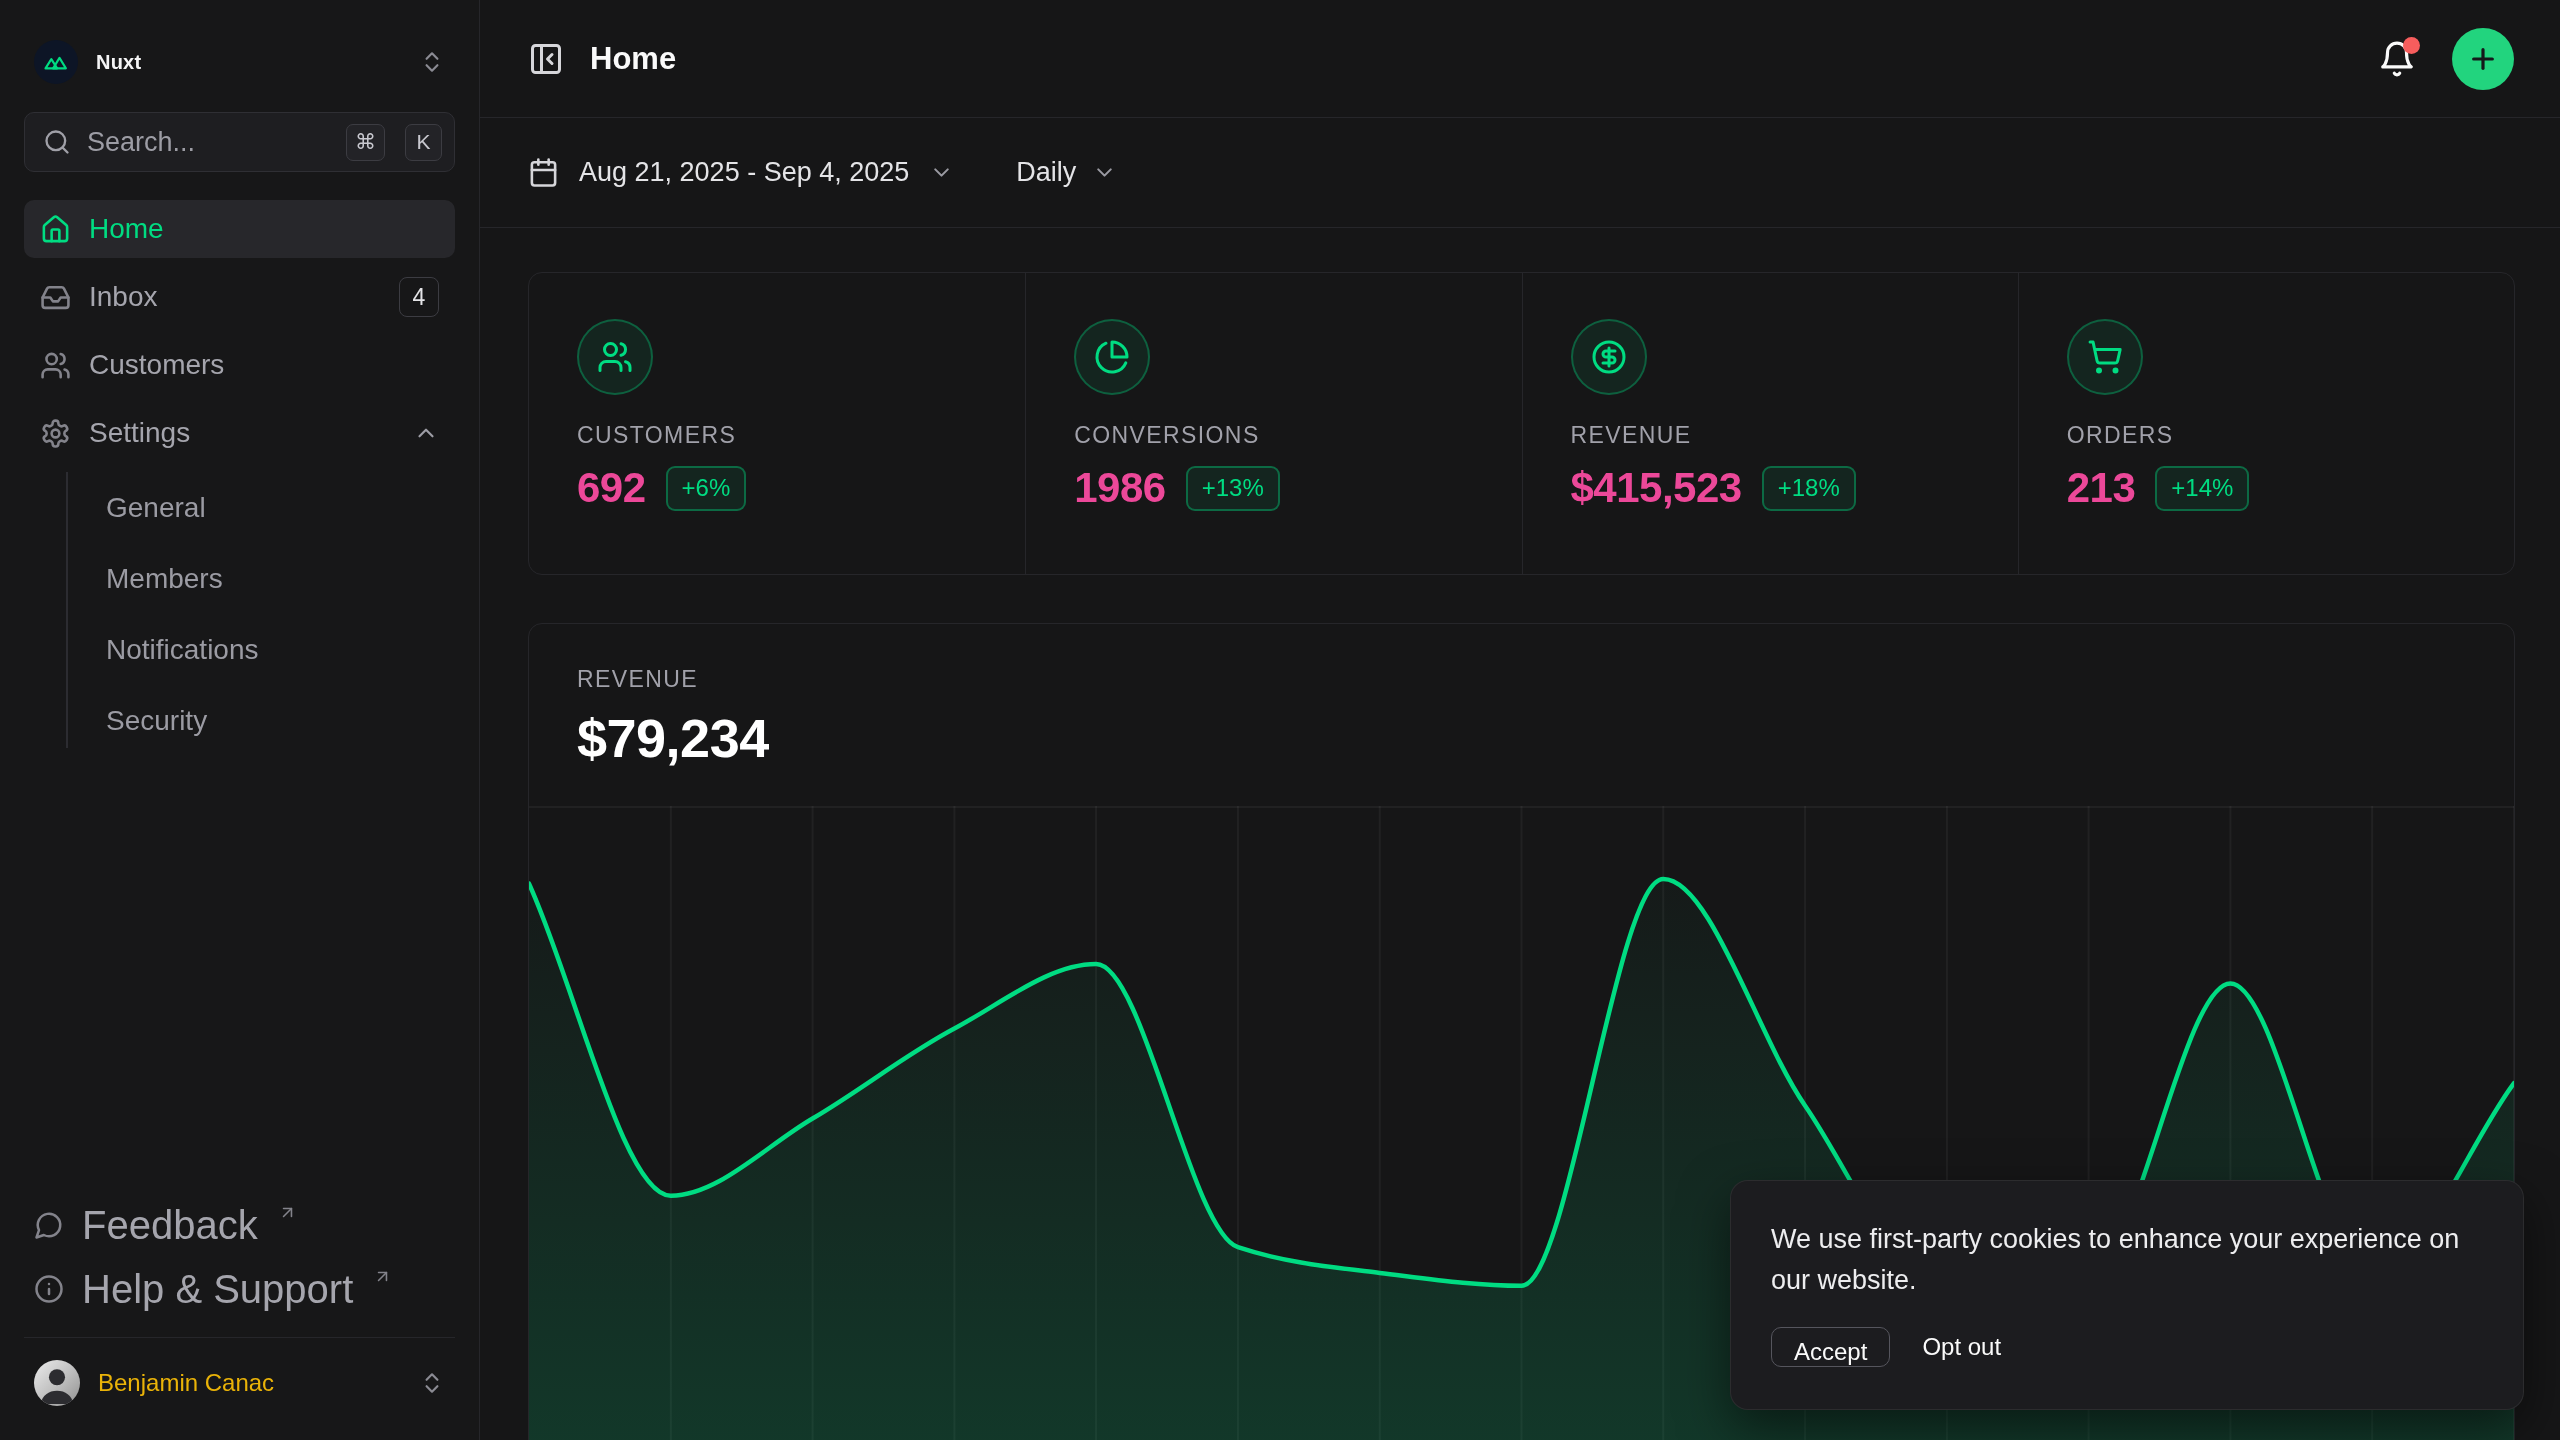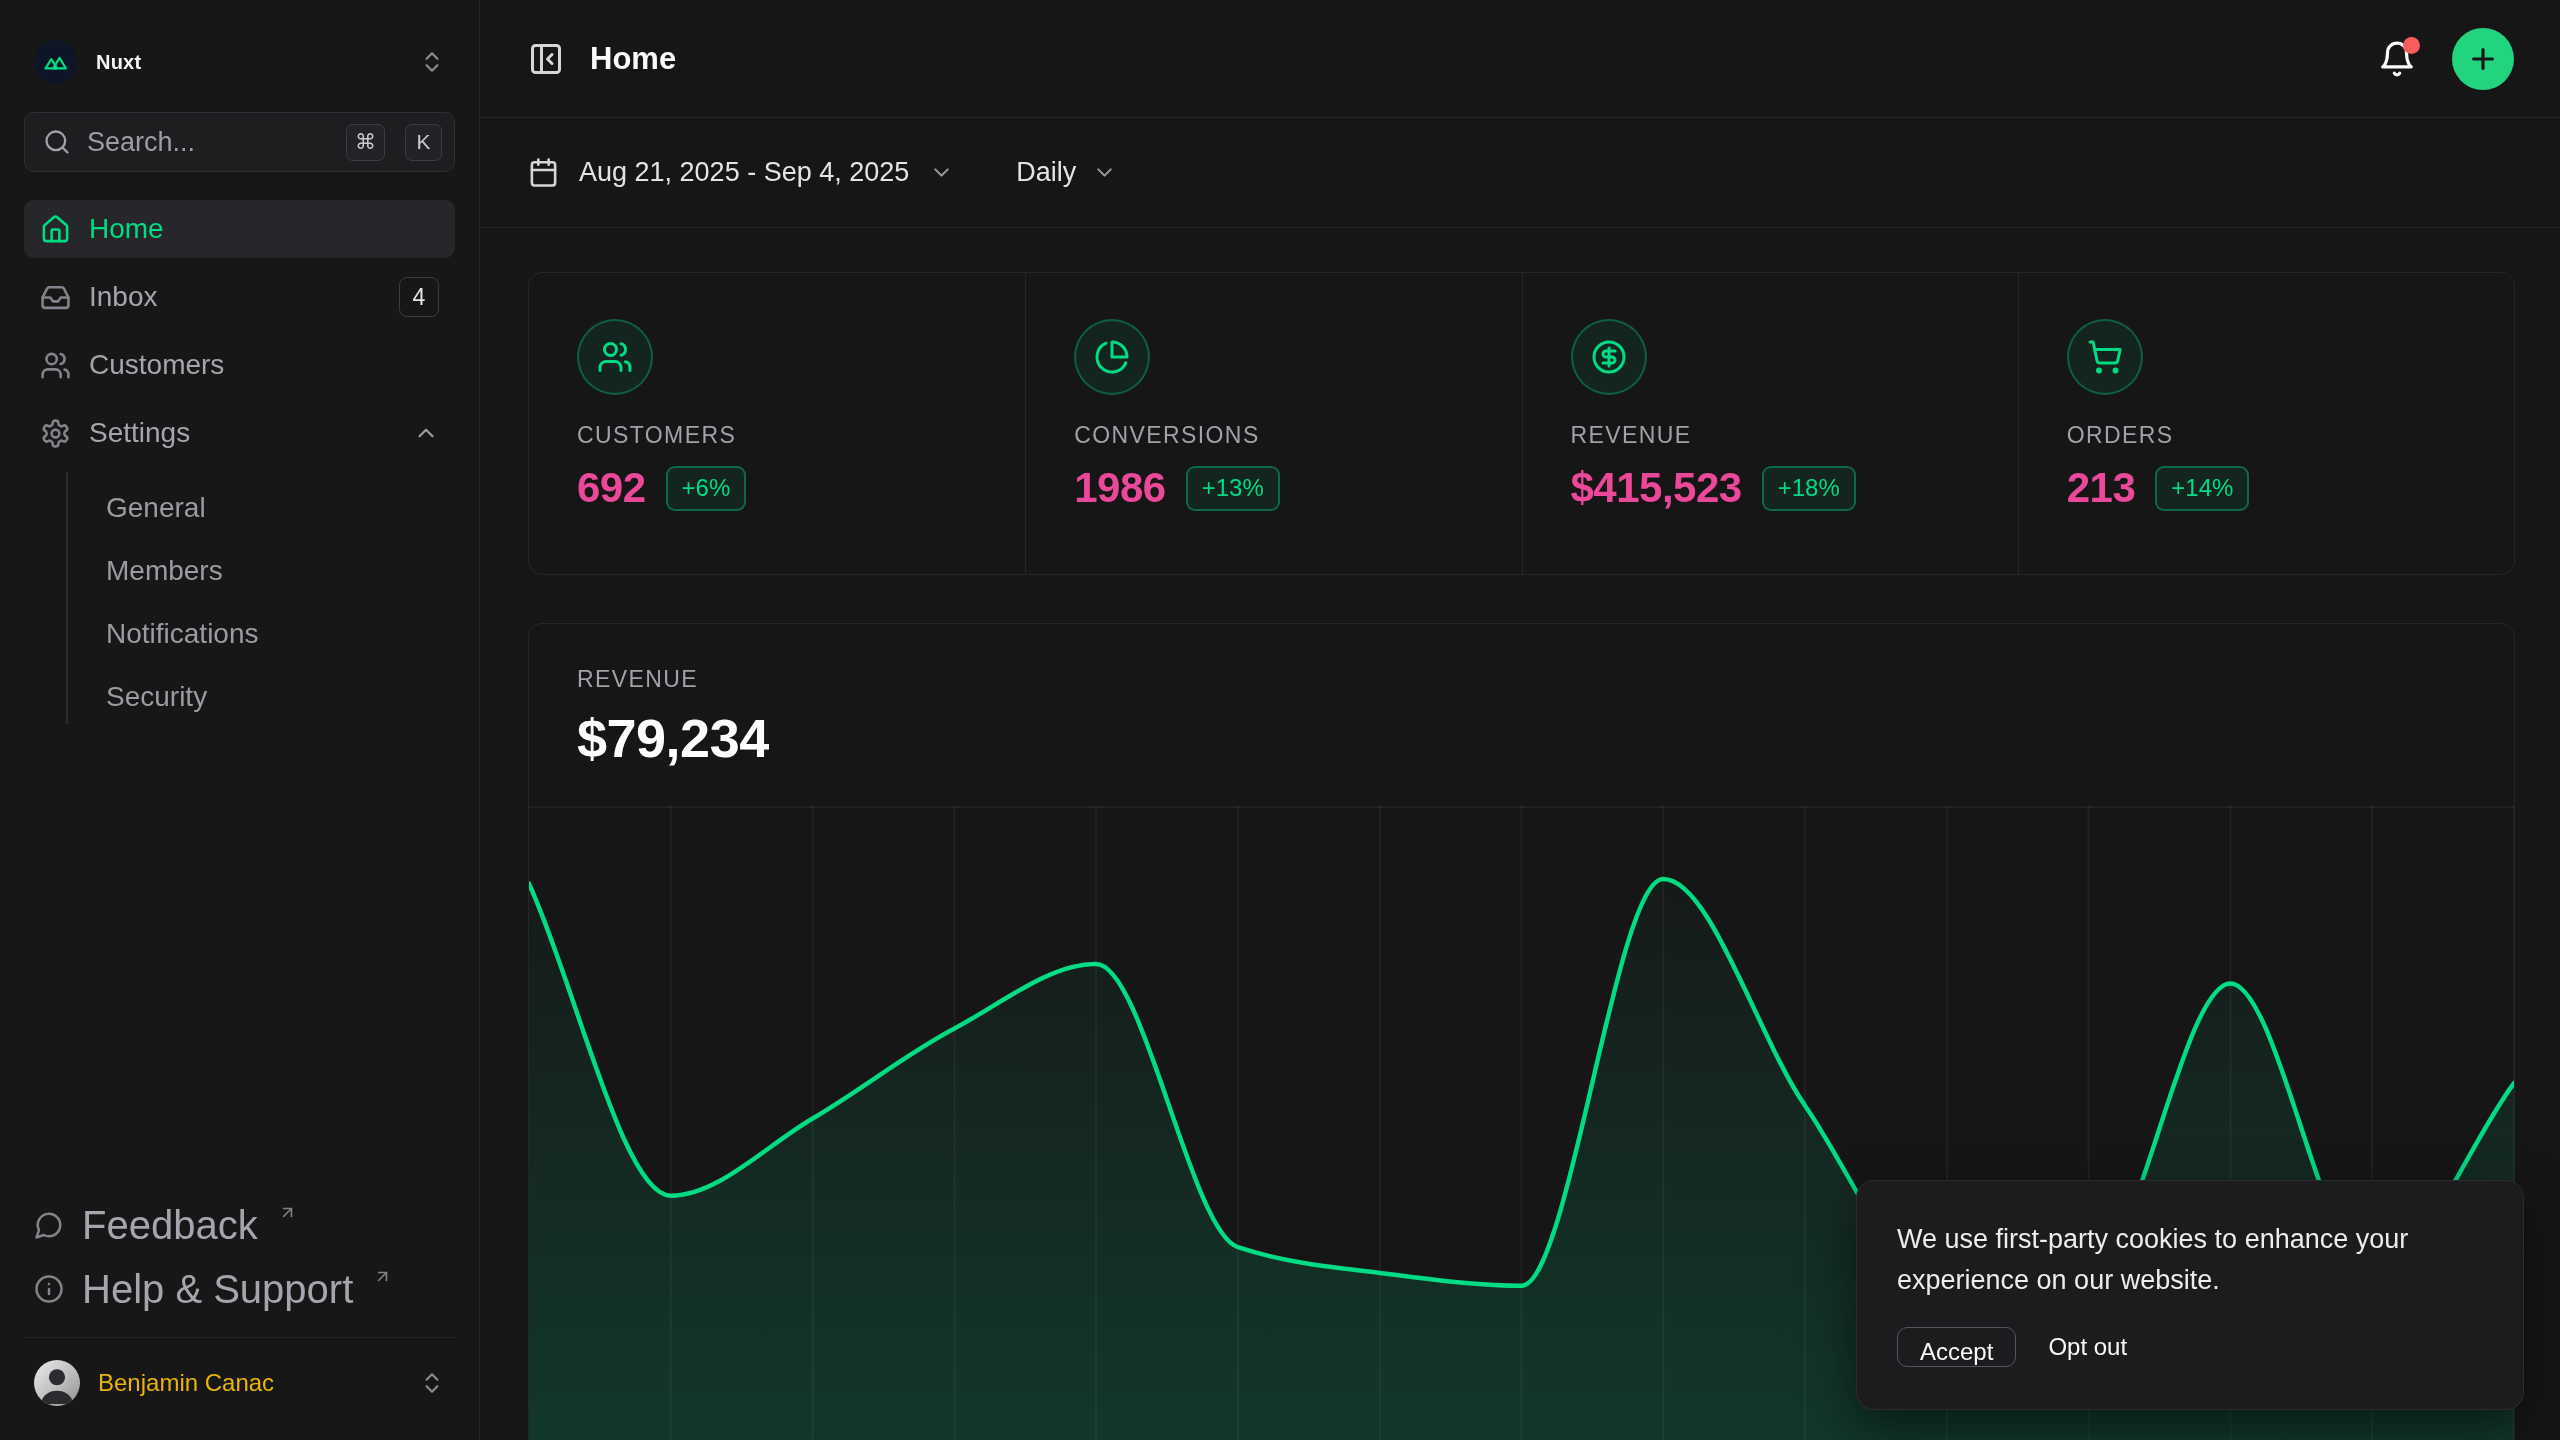--- a/index.html
+++ b/index.html
@@ -58,21 +58,21 @@
     border: 1px solid #3c3c42; border-radius: 8px;
     display: flex; align-items: center; justify-content: center;
     font-size: 23px; color: #e4e4e7;
   }
   .nav-chevron { margin-left: auto; color: #9d9da5; display: flex; }
   .nav-chevron svg { width: 26px; height: 26px; }
 
   .subnav {
     margin-left: 42px; padding-left: 38px; padding-top: 8px;
     border-left: 2px solid #2c2c31;
-    display: flex; flex-direction: column; gap: 8px;
+    display: flex; flex-direction: column; gap: 16px;
   }
   .subnav-item { height: 55px; display: flex; align-items: center; color: #9b9ba3; font-size: 28px; cursor: pointer; }
 
   .sidebar-footer { margin-top: auto; display: flex; flex-direction: column; gap: 8px; padding: 0 10px; }
   .footer-link { display: flex; align-items: center; gap: 18px; height: 56px; color: #a5a5ad; font-size: 40px; cursor: pointer; }
   .footer-link .flicon { display: flex; color: #83838b; }
   .footer-link .flicon svg { width: 30px; height: 30px; }
   .ext-arrow { display: flex; align-self: flex-start; margin-top: 6px; margin-left: 2px; color: #83838b; }
   .ext-arrow svg { width: 19px; height: 19px; }
 
@@ -150,21 +150,21 @@
     height: 900px; position: relative; overflow: hidden;
   }
   .chart-head { padding: 42px 48px 0; }
   .chart-label { font-size: 23px; font-weight: 500; letter-spacing: 1.4px; color: #a1a1aa; }
   .chart-value { margin-top: 14px; font-size: 54px; font-weight: 700; color: #fff; letter-spacing: -.5px; }
   .chart-plot { position: absolute; left: 0; right: 0; top: 182px; height: 635px; }
   .chart-plot svg { width: 100%; height: 100%; display: block; }
 
   
   .cookie-banner {
-    position: absolute; right: 36px; bottom: 30px; width: 668px; z-index: 20;
+    position: absolute; right: 36px; bottom: 30px; width: 794px; z-index: 20;
     background: #1c1c1f; border: 1px solid rgba(255,255,255,.07); border-radius: 18px;
     padding: 38px 40px 42px; box-shadow: 0 18px 50px rgba(0,0,0,.5);
   }
   .cookie-text { font-size: 27px; line-height: 41px; color: #ededef; }
   .cookie-actions { margin-top: 26px; display: flex; align-items: center; gap: 32px; }
   .accept-btn {
     background: transparent; border: 1px solid #55555d; border-radius: 10px;
     padding: 10px 22px 0; font-size: 24px; color: #fafafa; cursor: pointer;
     font-family: inherit;
   }

